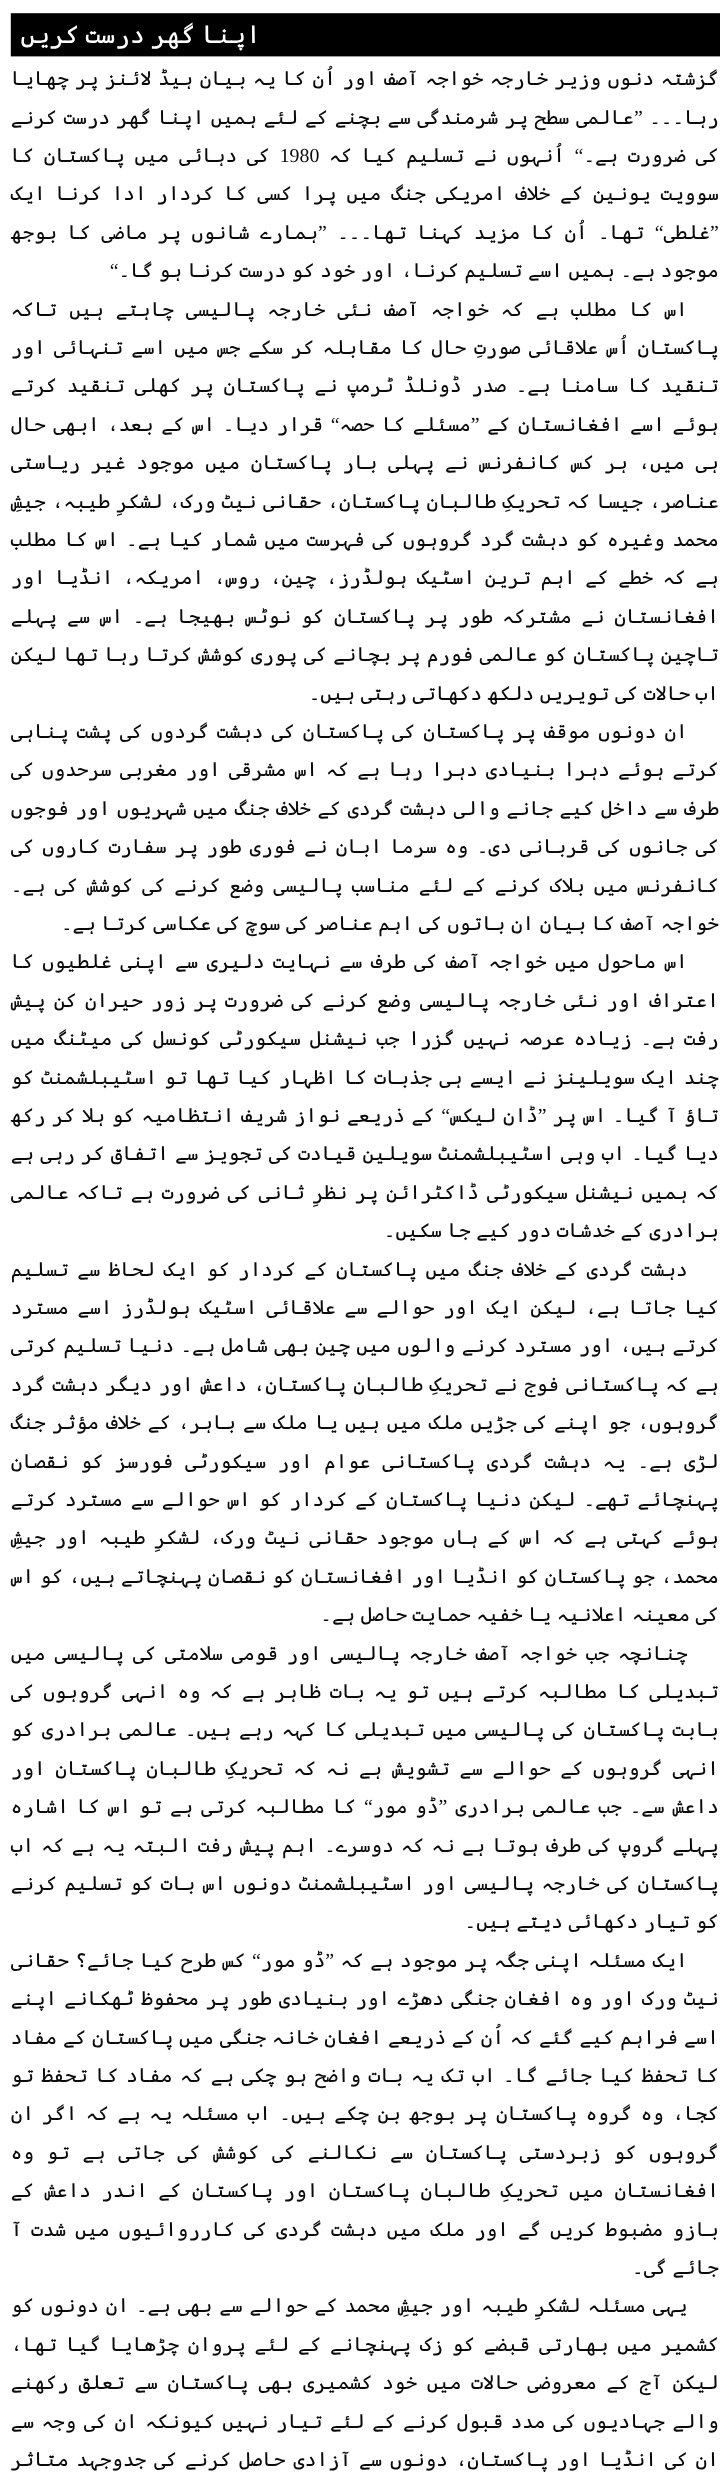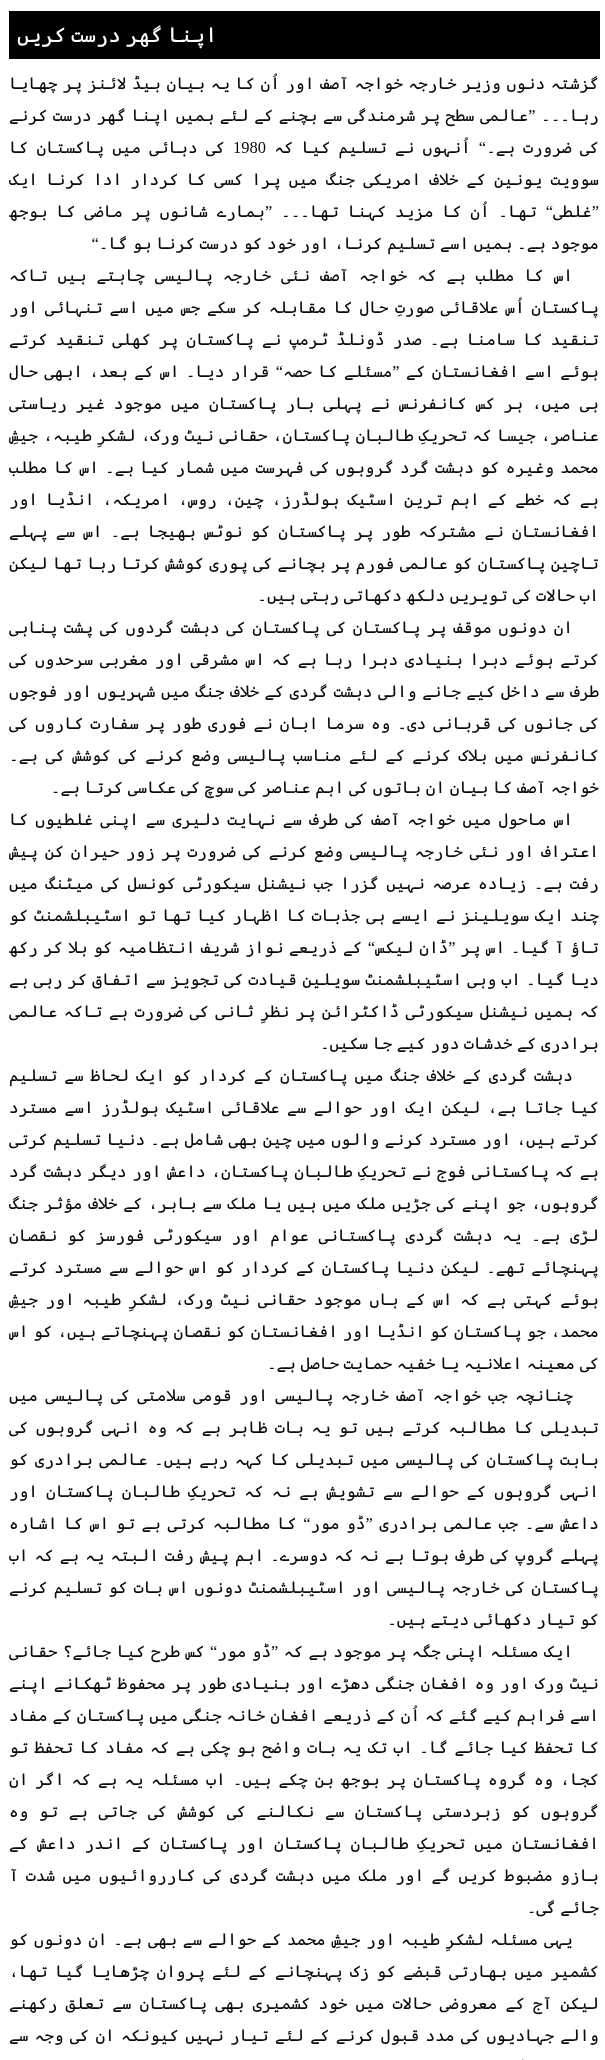--- a/index.html
+++ b/index.html
@@ -17,21 +17,21 @@
     margin: 0 auto;
     overflow: hidden;
   }
 
   
   .headline-bar {
     position: absolute;
     top: 11px;
     left: 9px;
     right: 5px;
-    height: 48px;
+    height: 36px;
     background: #000000;
     display: flex;
     align-items: center;
     justify-content: flex-end;
     box-sizing: border-box;
     padding: 0 8px 0 8px;
   }
 
   .headline-title {
     color: #ffffff;
@@ -68,21 +68,20 @@
     direction: rtl;
     unicode-bidi: isolate;
     text-align: justify;
     text-align-last: right;
     -webkit-hyphens: none;
     hyphens: none;
   }
 
   .article-body p:first-child {
     text-indent: 0;
-    margin-top: 18px;
   }
 </style>
 </head>
 <body>
 
 <div class="page">
 
   <div class="headline-bar">
     <h1 class="headline-title">اپنا گھر درست کریں</h1>
   </div>

